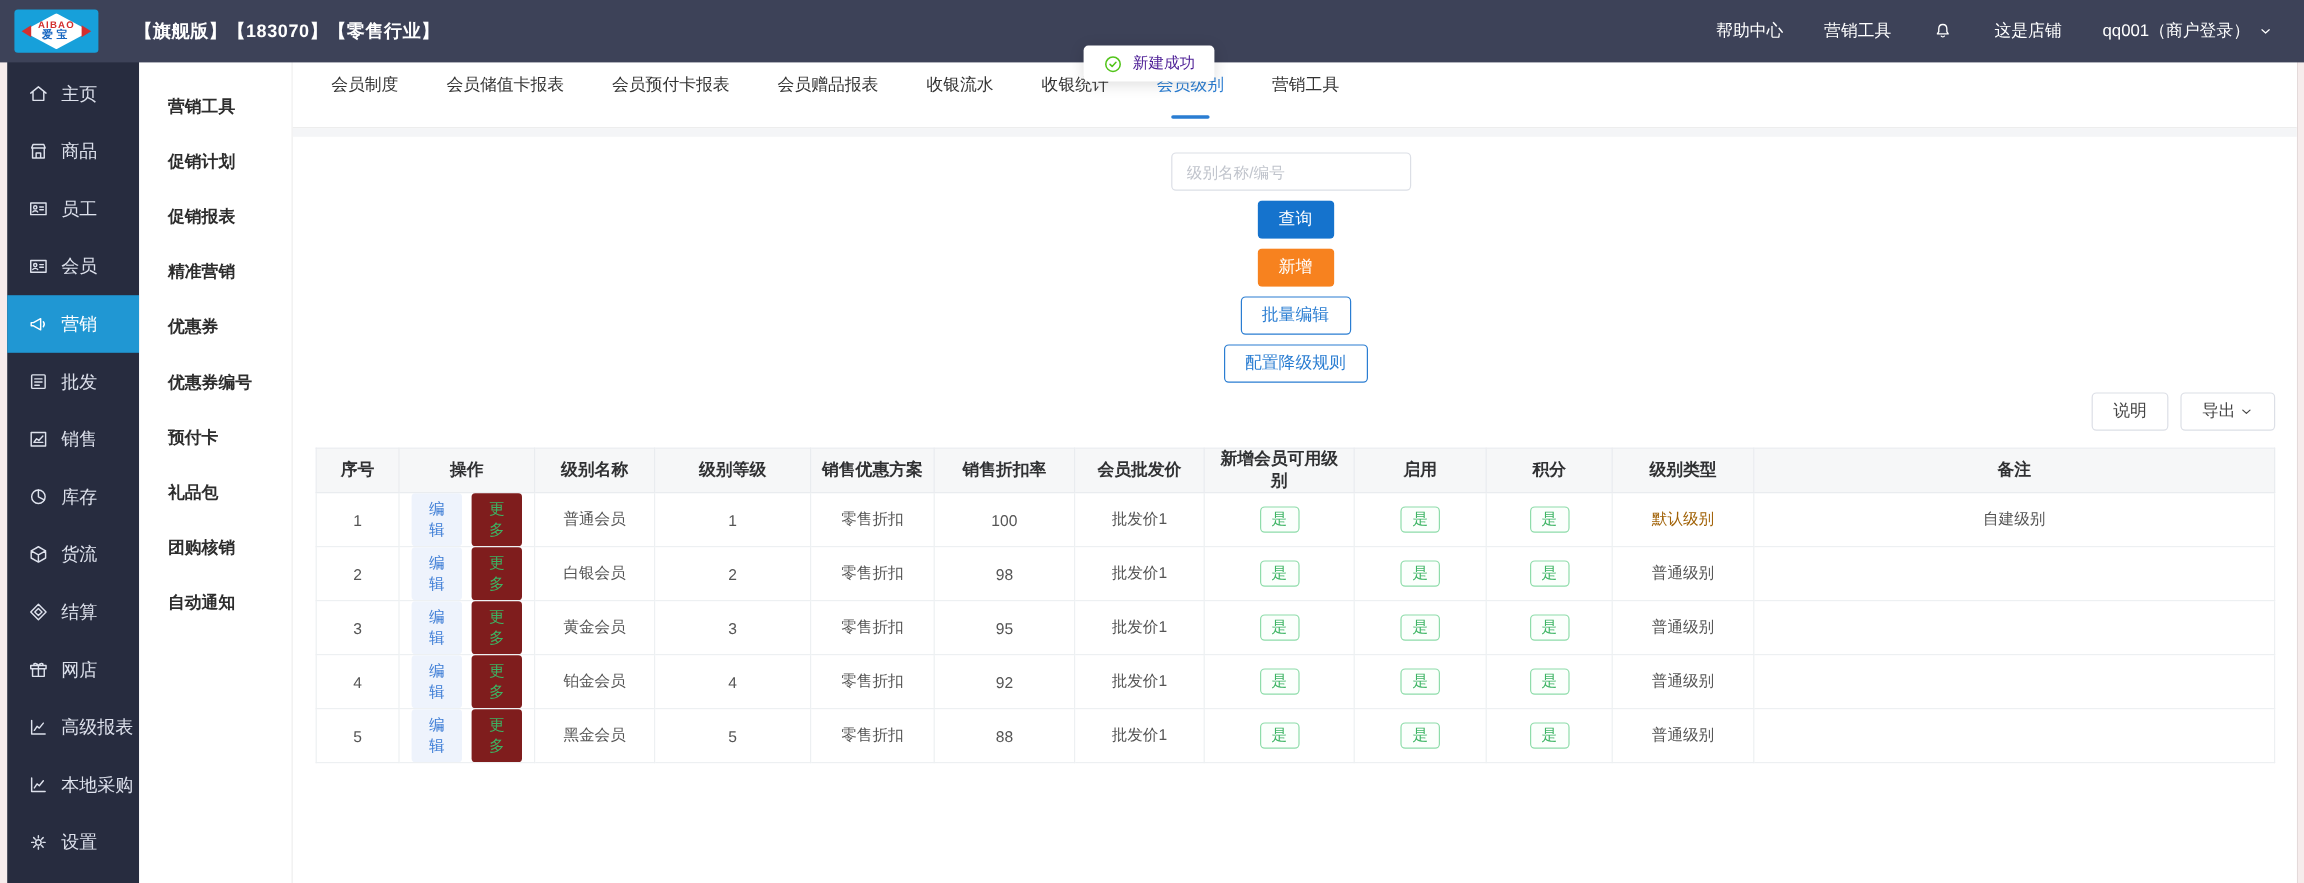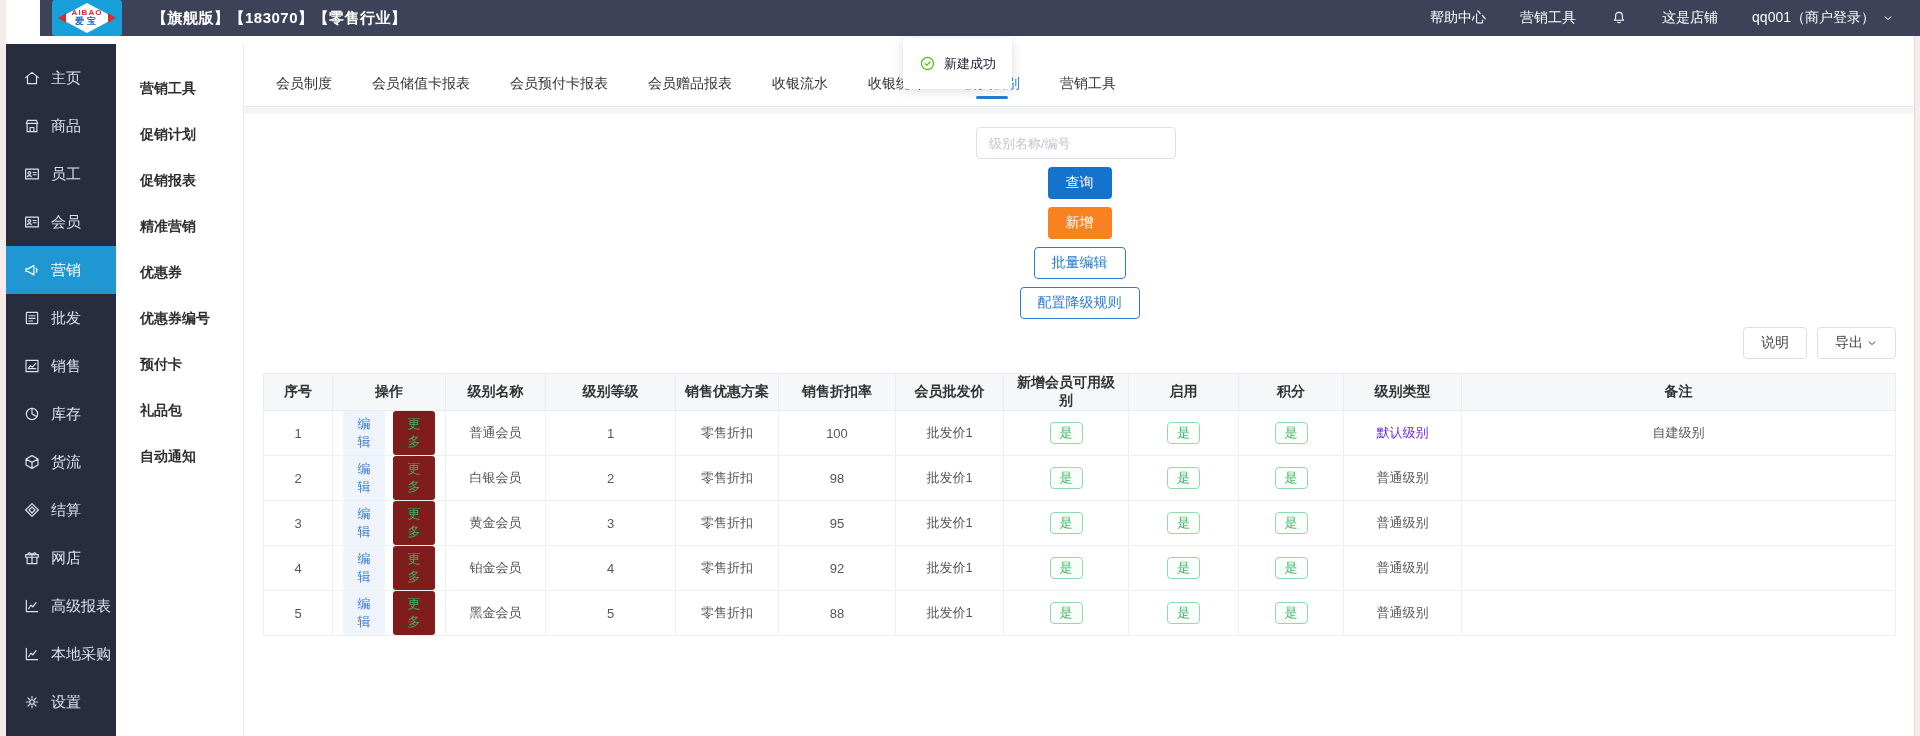--- a/index.html
+++ b/index.html
@@ -1,20 +1,20 @@
 <!DOCTYPE html>
 <html><head>
 <meta charset="utf-8">
 <style>
   * { margin:0; padding:0; box-sizing:border-box; }
   html,body { width:1920px; height:736px; overflow:hidden; font-family:"Liberation Sans", sans-serif; background:#fff; }
   body { position:relative; }
 
   
-  .navbar { position:absolute; top:0; left:0; right:0; height:36px; background:#3d4258; display:flex; align-items:center; color:#fff; z-index:5;margin-left:40px; }
+  .navbar { position:absolute; top:0; left:0; right:0; height:52px; background:#3d4258; display:flex; align-items:center; color:#fff; z-index:5; }
   .logo { width:70px; height:36px; margin-left:12px; background:#17a0da; border-radius:3px; position:relative; flex:none; cursor:pointer; }
   .logo-diamond { position:absolute; left:7px; right:7px; top:3px; bottom:3px; background:#fff; clip-path:polygon(50% 0,100% 50%,50% 100%,0 50%); }
   .logo-arrow { position:absolute; top:50%; width:0; height:0; border-top:5px solid transparent; border-bottom:5px solid transparent; transform:translateY(-50%); }
   .logo-arrow.left { left:6px; border-right:8px solid #d32f2f; }
   .logo-arrow.right { right:6px; border-left:8px solid #d32f2f; }
   .logo-text { position:absolute; inset:0; display:flex; flex-direction:column; align-items:center; justify-content:center; line-height:1.05; }
   .logo-line1 { color:#d32f2f; font-size:8px; font-weight:bold; letter-spacing:1px; }
   .logo-line2 { color:#1565c0; font-size:9px; font-weight:bold; letter-spacing:3px; }
   .nav-title { margin-left:30px; font-size:15px; font-weight:bold; letter-spacing:.5px; }
   .nav-right { margin-left:auto; display:flex; align-items:center; gap:34px; padding-right:26px; font-size:14px; }
@@ -36,21 +36,21 @@
   .side-icon { width:18px; height:18px; display:flex; flex:none; }
   .side-icon svg { width:100%; height:100%; }
 
   
   .submenu { position:absolute; left:116px; top:44px; bottom:0; width:128px; background:#fff; border-right:1px solid #ececec; padding-top:22px; z-index:2; }
   .submenu-item { height:46px; display:flex; align-items:center; padding-left:24px; font-size:14px; font-weight:600; color:#2d2d2d; cursor:pointer; }
 
   
   .main { position:absolute; left:244px; top:44px; right:6px; bottom:0; background:#fff; z-index:2; }
   .tabbar { height:63px; border-bottom:1px solid #e9e9e9; display:flex; gap:40px; padding-left:32px; background:#fff; }
-  .tab { position:relative; display:flex; align-items:center; padding-top:18px; font-size:14px; color:#333; cursor:pointer; white-space:nowrap; }
+  .tab { position:relative; display:flex; padding-top:18px; font-size:14px; color:#333; cursor:pointer; white-space:nowrap; }
   .tab.active { color:#2a7dd2; }
   .tab .underline { display:none; position:absolute; bottom:7px; left:50%; transform:translateX(-50%); width:32px; height:3px; background:#2a7dd2; border-radius:2px; }
   .tab.active .underline { display:block; }
   .band { height:7px; background:#f4f5f7; }
   .content { padding:13px 18px 0 19px; }
 
   
   .toolbar { display:flex; align-items:center; gap:8px;flex-direction:column; }
   .search-input { width:200px; height:32px; border:1px solid #dcdfe6; border-radius:4px; padding:0 12px; font-size:13px; color:#333; outline:none; margin-right:7px; font-family:"Liberation Sans", sans-serif; }
   .search-input::placeholder { color:#c0c4cc; }
@@ -64,24 +64,24 @@
   
   table.grid { margin-top:14px; width:100%; border-collapse:collapse; table-layout:fixed; font-size:13px; color:#555; }
   table.grid th { background:#f6f7f8; font-weight:bold; font-size:14px; color:#303133; height:31px; border:1px solid #e9ecef; padding:0 8px; }
   table.grid td { height:38px; border:1px solid #edf0f2; padding:0 10px; }
   .al-l { text-align:center; } .al-c { text-align:center; }
   .cell-actions-wrap { display:flex; gap:8px; justify-content:center; }
   .chip { padding:4px 10px; border-radius:3px; font-size:13px; cursor:pointer; }
   .chip-edit { background:#eef3fc; color:#3a7bd5; }
   .chip-more { background:#7f1d1d; color:#3cb463; }
   .yes-badge { display:inline-block; border:1px solid #8edcaa; color:#3cb463; border-radius:4px; padding:2px 9px; background:#fbfffc; font-size:13px; line-height:1.3; }
-  .type-green { color:#6d28d9; }
-
-  
-  .toast { position:absolute; left:903px; top:38px; height:51px; background:#fff; border-radius:4px; box-shadow:0 2px 12px rgba(0,0,0,.14); display:flex; align-items:center; gap:8px; font-size:13px; color:#0f172a; z-index:20; padding:0 16px; }
+  .type-green { color:#a16207; }
+
+  
+  .toast { position:absolute; left:903px; top:38px; height:30px; background:#fff; border-radius:4px; box-shadow:0 2px 12px rgba(0,0,0,.14); display:flex; align-items:center; gap:8px; font-size:13px; color:#4c1d95; z-index:20; padding:0 16px; }
   .toast-icon { width:17px; height:17px; display:flex; flex:none; }
   .toast-icon svg { width:100%; height:100%; }
 </style>
 </head>
 <body>
 
 <div class="edge-strip left"></div>
 <div class="edge-strip right"></div>
 
 <div class="navbar">
@@ -238,20 +238,21 @@
 
 <div class="submenu" id="submenu">
     <div class="submenu-item">营销工具</div>
     <div class="submenu-item">促销计划</div>
     <div class="submenu-item">促销报表</div>
     <div class="submenu-item">精准营销</div>
     <div class="submenu-item">优惠券</div>
     <div class="submenu-item">优惠券编号</div>
     <div class="submenu-item">预付卡</div>
     <div class="submenu-item">礼品包</div>
+    <div class="submenu-item">团购核销</div>
     <div class="submenu-item">自动通知</div>
   </div>
 
 <div class="main">
   <div class="tabbar" id="tabbar">
       <div class="tab">
         <span>会员制度</span>
       </div>
       <div class="tab">
         <span>会员储值卡报表</span>

